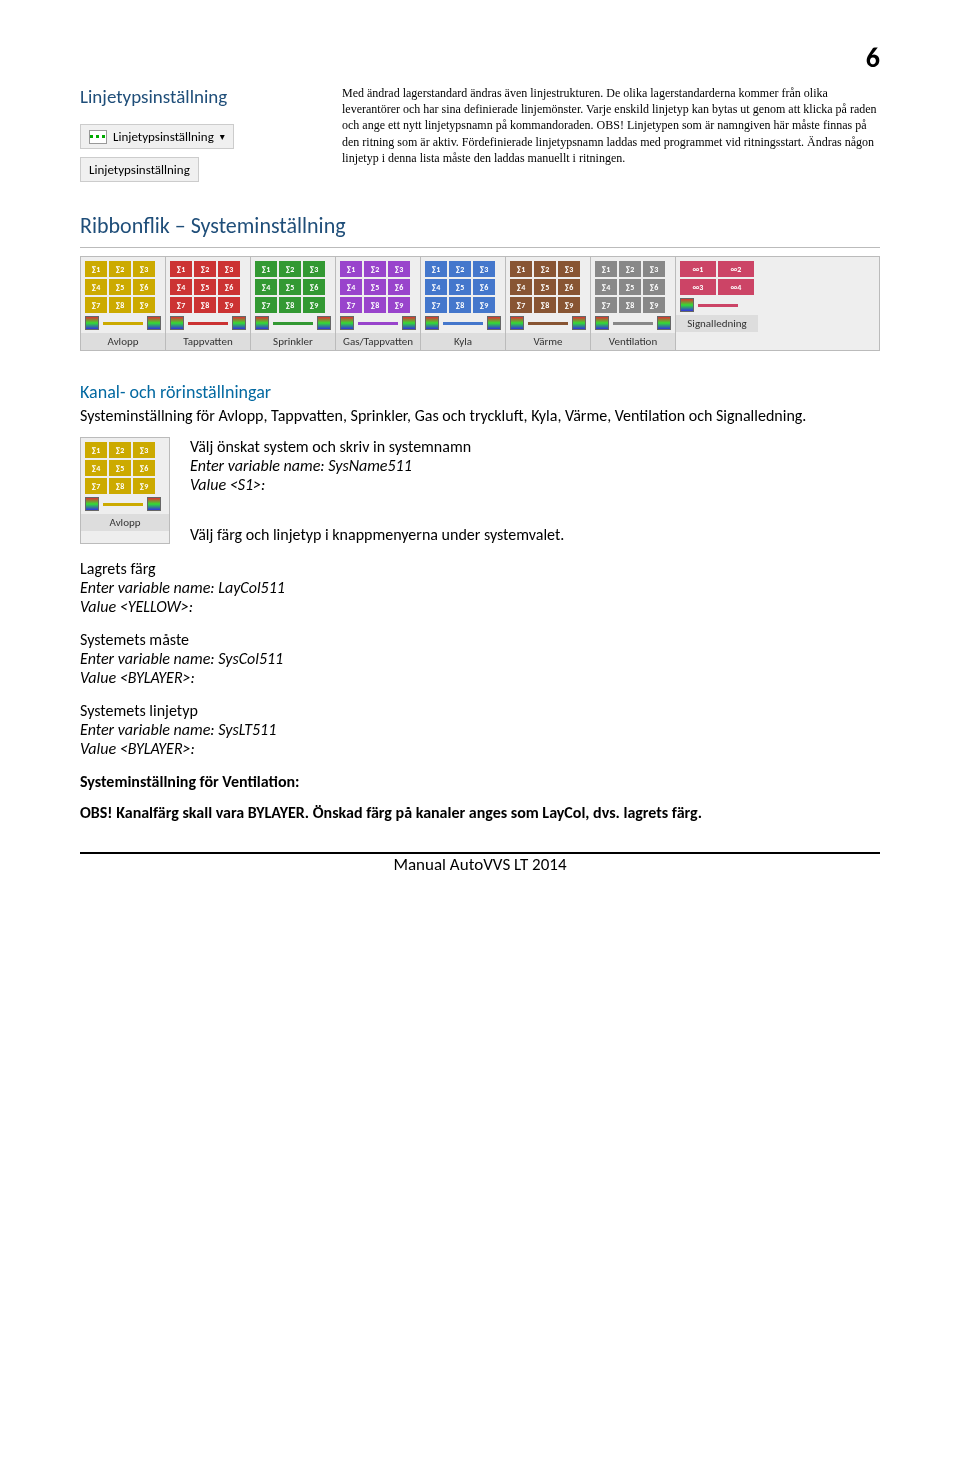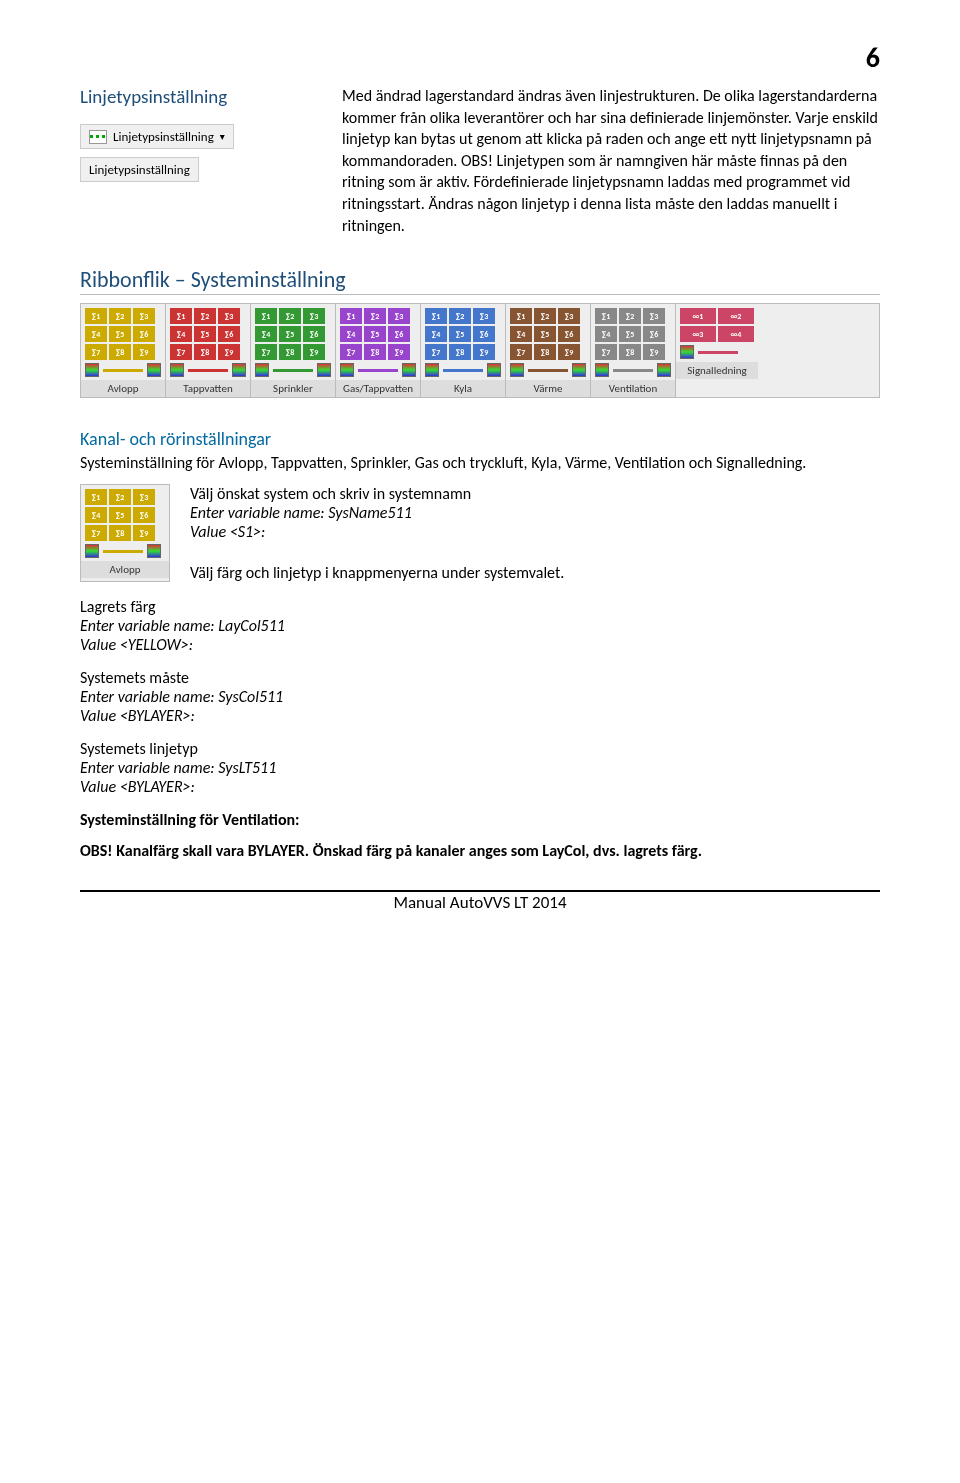--- a/index.html
+++ b/index.html
@@ -7,22 +7,22 @@
   .page-num{text-align:right;font-size:28px;font-weight:bold;margin-bottom:10px;}
   .top-row{display:flex;gap:42px;margin-bottom:30px;}
   .left-col{width:220px;flex-shrink:0;}
   .h2{color:#1f4e79;font-size:19px;font-weight:normal;margin-bottom:15px;}
   .ui-button{background:#f0f0f0;border:1px solid #ccc;padding:4px 8px;display:inline-flex;align-items:center;gap:6px;font-size:13px;margin-bottom:8px;}
   .ui-button .arrow{font-size:10px;}
   .swatch{display:inline-flex;width:18px;height:14px;background:#fff;border:1px solid #999;}
   .swatch .bar{width:100%;height:3px;margin:auto 0;}
   .dash-green{background:repeating-linear-gradient(90deg,#0a0 0 3px,transparent 3px 6px);}
   .ui-label{background:#f0f0f0;border:1px solid #ccc;padding:4px 8px;font-size:13px;display:inline-block;}
-  .body-text{font-size:16px;line-height:1.35;}
-  .section-title{color:#1f4e79;font-size:22px;border-bottom:1px solid #bbb;padding-bottom:1px;margin:10px 0 8px 0;}
+  .body-text{font-size:12px;line-height:1.35;font-family:Liberation Serif, serif;}
+  .section-title{color:#1f4e79;font-size:22px;border-bottom:1px solid #bbb;padding-bottom:8px;margin:10px 0 8px 0;}
   .ribbon{display:flex;gap:0;border:1px solid #bbb;background:#eee;margin-bottom:30px;}
   .ribbon-panel{border-right:1px solid #bbb;padding:4px;}
   .ribbon-panel:last-child{border-right:none;}
   .panel-grid{display:grid;grid-template-columns:repeat(3,22px);gap:2px;margin-bottom:3px;}
   .panel-grid.two{grid-template-columns:repeat(2,36px);}
   .cell{width:22px;height:16px;font-size:8px;color:#fff;display:flex;align-items:center;justify-content:center;font-weight:bold;}
   .cell.two{width:36px;}
   .panel-tools{display:flex;gap:2px;height:14px;}
   .book-icon{width:14px;height:14px;background:linear-gradient(#d33,#3d3,#33d);border:1px solid #666;}
   .bar-icon{width:40px;height:3px;margin:auto 2px;}
@@ -230,21 +230,21 @@
         <div class="book-icon"></div>
         <div class="bar-icon c-yellow"></div>
         <div class="book-icon"></div>
       </div>
       <div class="panel-label">Avlopp</div>
     </div>
   <div>
     <div>Välj önskat system och skriv in systemnamn</div>
     <div class="italic">Enter variable name: SysName511</div>
     <div class="italic">Value &lt;S1&gt;:</div>
-    <div style="margin-top:22px;text-align:right;">Välj färg och linjetyp i knappmenyerna under systemvalet.</div>
+    <div style="margin-top:31px;text-align:right;">Välj färg och linjetyp i knappmenyerna under systemvalet.</div>
   </div>
 </div>
 
 <div id="blocks">
     <div class="block">
       <div>Lagrets färg</div>
       <div class="italic">Enter variable name: LayCol511</div>
       <div class="italic">Value &lt;YELLOW&gt;:</div>
     </div>
     <div class="block">

